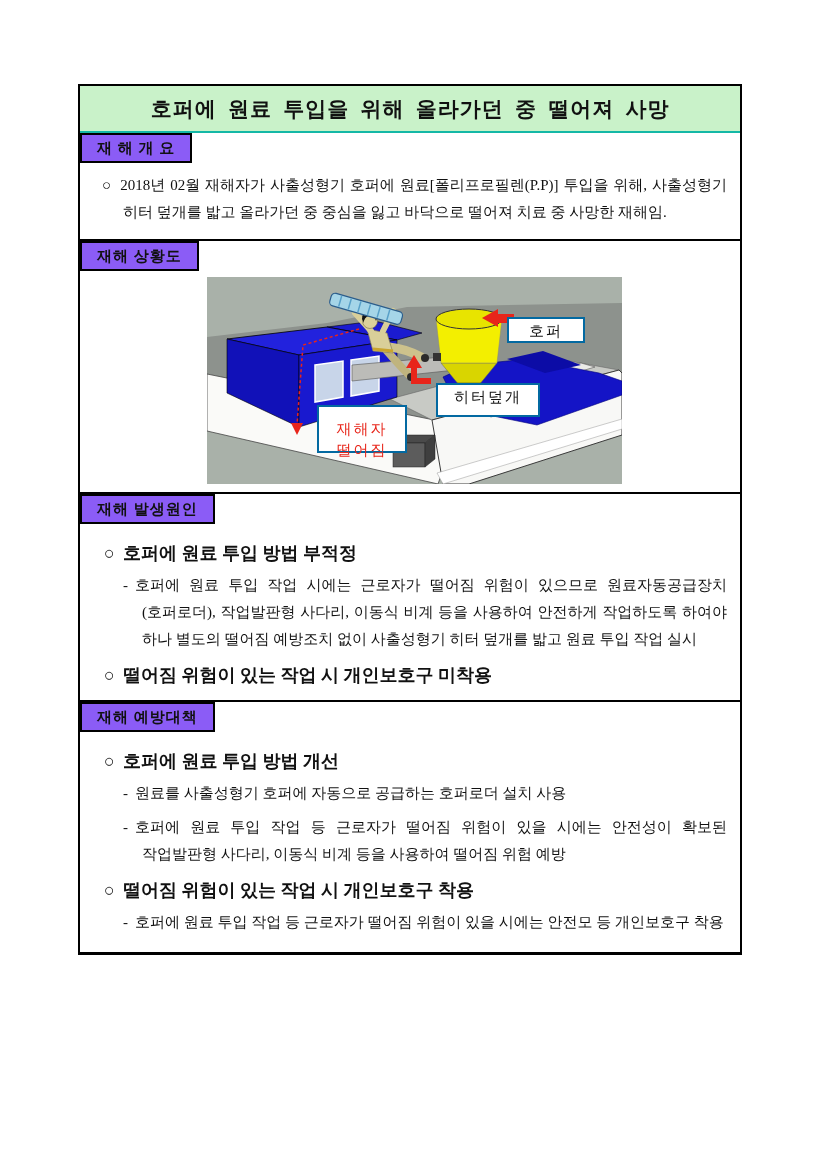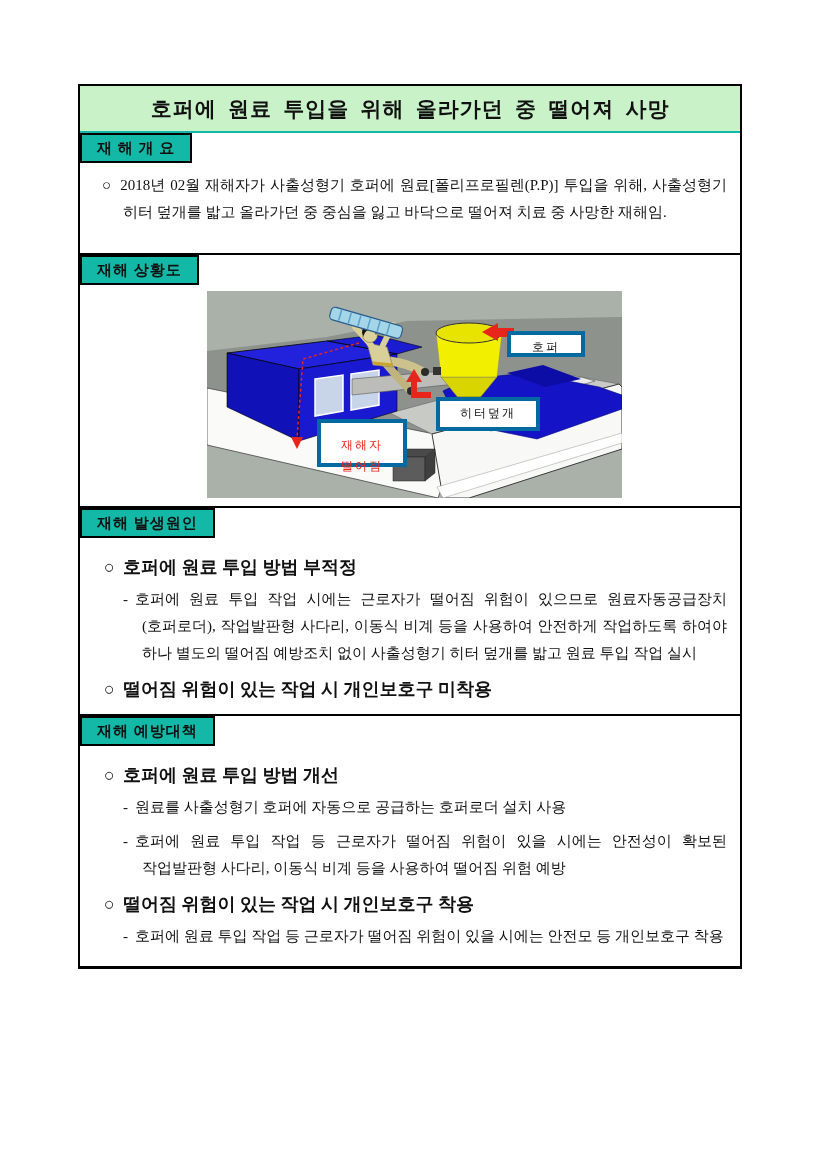--- a/index.html
+++ b/index.html
@@ -12,42 +12,42 @@
     border:2px solid #000; border-bottom-width:3px; background:#fff;
   }
   .title-bar {
     background:#c9f2c9; border-bottom:2px solid #14b8a6; text-align:center;
     font-weight:bold; font-size:21px; letter-spacing:1px; word-spacing:5px;
     padding:9px 4px 8px; font-family:"Liberation Serif","DejaVu Serif",serif;
   }
   .sec { border-top:2px solid #000; }
   .sec.first { border-top:none; }
   .tab {
-    display:inline-block; background:#14b8a6; border:2px solid #000;
+    display:inline-block; background:#8b5cf6; border:2px solid #000;
     font-weight:bold; font-size:15px; padding:4px 15px 3px; letter-spacing:1px;
   }
   .content { padding:7px 13px 9px 12px; font-size:15px; line-height:27px; }
   .para {
-    margin:2px 0 18px; padding-left:31px; text-indent:-21px;
+    margin:2px 0 4px; padding-left:31px; text-indent:-21px;
     text-align:justify; word-break:keep-all;
   }
   .head { margin:9px 0 2px; padding-left:12px; font-weight:bold; font-size:18px; }
   .sub {
     margin:5px 0 7px; padding-left:50px; text-indent:-19px;
     text-align:justify; word-break:keep-all;
   }
   .bullet { margin-right:8px; }
   .dash { margin-right:7px; }
 
   .diagram-wrap { padding:6px 0 8px 0; }
   .diagram { position:relative; width:415px; height:207px; margin-left:127px; }
   .diagram svg { position:absolute; left:0; top:0; }
   .dlabel {
-    position:absolute; background:#fff; border:4px solid #0369a1; box-sizing:border-box;
-    text-align:center; font-size:12px; letter-spacing:2px;
+    position:absolute; background:#fff; border:2px solid #0369a1; box-sizing:border-box;
+    text-align:center; font-size:15px; letter-spacing:2px;
   }
   .hopper-label  { left:300px; top:40px;  width:78px;  height:26px; line-height:24px; }
   .heater-label  { left:229px; top:106px; width:104px; height:34px; line-height:25px; }
   .fall-label    { left:110px; top:128px; width:90px;  height:48px; line-height:21px;
                    color:#e8251a; padding-top:12px; }
 </style>
 </head>
 <body>
 
 <div class="doc">

